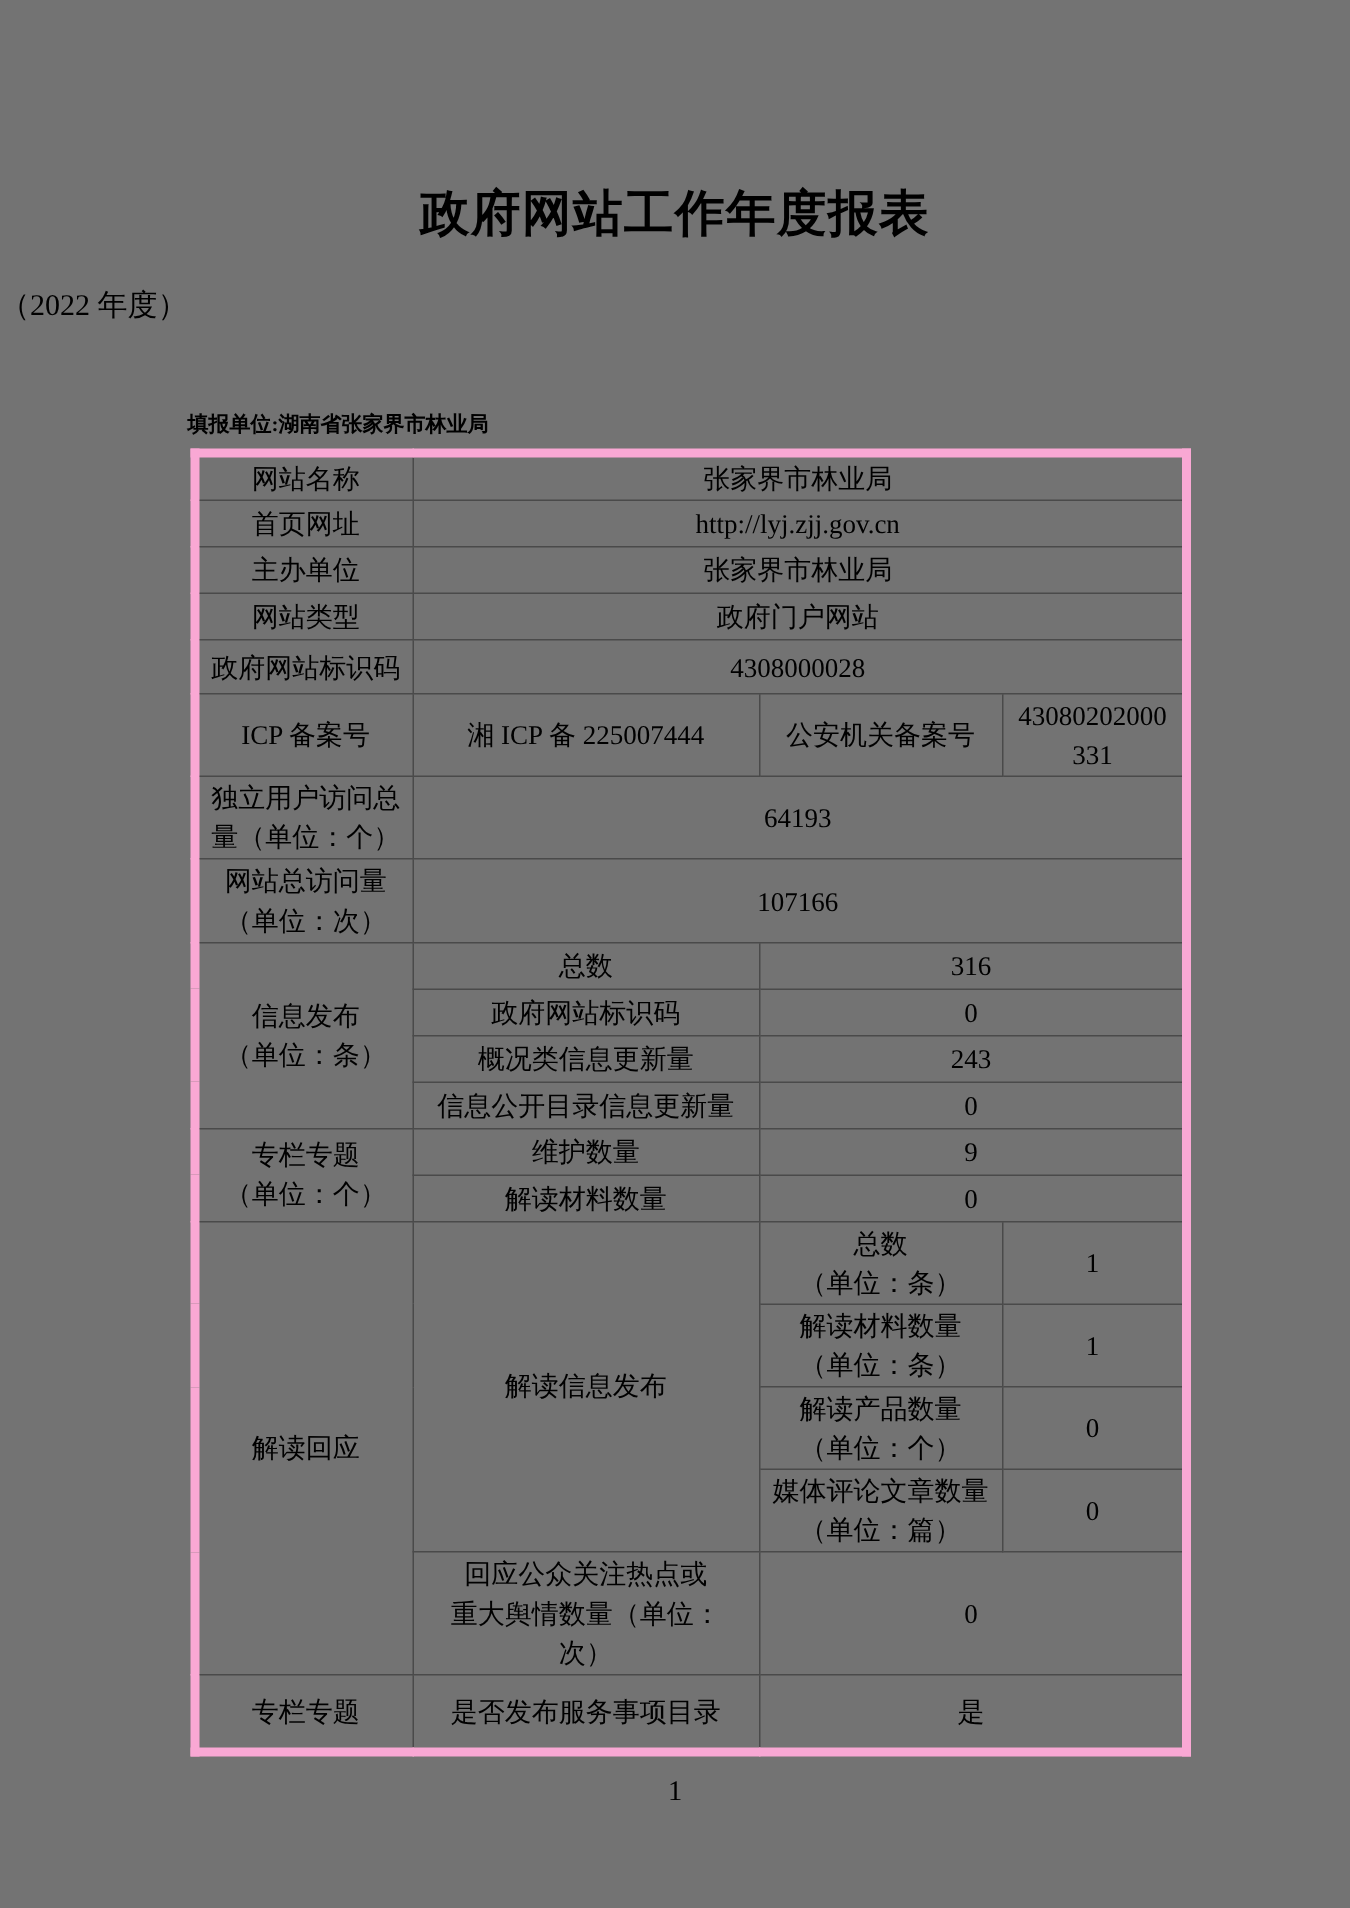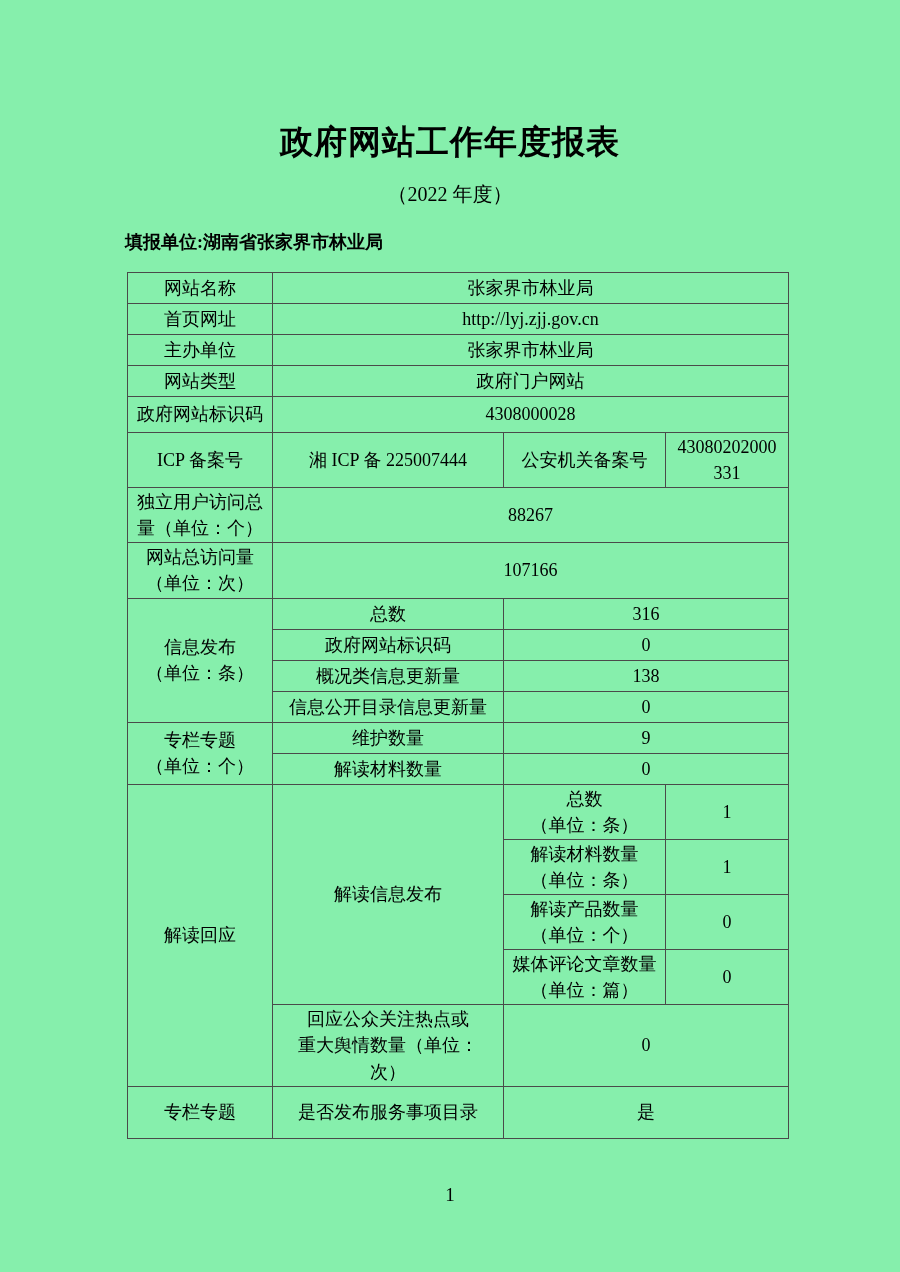--- a/index.html
+++ b/index.html
@@ -5,50 +5,49 @@
   * { margin: 0; padding: 0; box-sizing: border-box; }
   html, body { background: #ffffff; }
   body {
     width: 900px; height: 1272px;
     font-family: "Liberation Serif", "DejaVu Serif", serif;
     color: #000000;
   }
   .page {
     position: relative;
     width: 900px; height: 1272px;
-    background: #86efac;
+    background: #737373;
     overflow: hidden;
   }
   .doc-title {
     margin-top: 124px;
     text-align: center;
     font-family: "Liberation Sans", "DejaVu Sans", sans-serif;
     font-weight: bold;
     font-size: 33px;
     line-height: 36px;
     letter-spacing: 1px;
   }
   .doc-subtitle {
-    margin-top: 23px;
-    text-align: center;
+    margin-top: 33px;
     font-size: 20px;
     line-height: 22px;
   }
   .reporting-unit {
-    margin: 27px 0 0 125px;
-    font-size: 18px;
+    margin: 59px 0 0 125px;
+    font-size: 14px;
     font-weight: bold;
     line-height: 20px;
   }
   table.report {
-    margin: 20px 0 0 127px;
+    margin: 5px 0 0 127px;
     width: 661px;
     table-layout: fixed;
     border-collapse: collapse;
-    border: 1px solid #f9a8d4;
+    border: 6px solid #f9a8d4;
   }
   table.report td {
     border: 1px solid #4a4a4a;
     text-align: center;
     vertical-align: middle;
     font-size: 18px;
     line-height: 1.45;
     padding: 1px 4px;
     overflow: hidden;
   }
@@ -113,41 +112,41 @@
       </tr>
       <tr class="h54">
         <td>ICP 备案号</td>
         <td>湘 ICP 备 225007444</td>
         <td>公安机关备案号</td>
         <td class="cell-police-value"><span>43080202000331</span></td>
       </tr>
       <tr class="h54">
         <td class="pre">独立用户访问总
 量（单位：个）</td>
-        <td colspan="3">88267</td>
+        <td colspan="3">64193</td>
       </tr>
       <tr class="h54">
         <td class="pre">网站总访问量
 （单位：次）</td>
         <td colspan="3">107166</td>
       </tr>
 
       <tr class="h31">
         <td rowspan="4" class="pre">信息发布
 （单位：条）</td>
         <td>总数</td>
         <td colspan="2">316</td>
       </tr>
       <tr class="h31">
         <td>政府网站标识码</td>
         <td colspan="2">0</td>
       </tr>
       <tr class="h31">
         <td>概况类信息更新量</td>
-        <td colspan="2">138</td>
+        <td colspan="2">243</td>
       </tr>
       <tr class="h31">
         <td>信息公开目录信息更新量</td>
         <td colspan="2">0</td>
       </tr>
 
       <tr class="h31">
         <td rowspan="2" class="pre">专栏专题
 （单位：个）</td>
         <td>维护数量</td>

